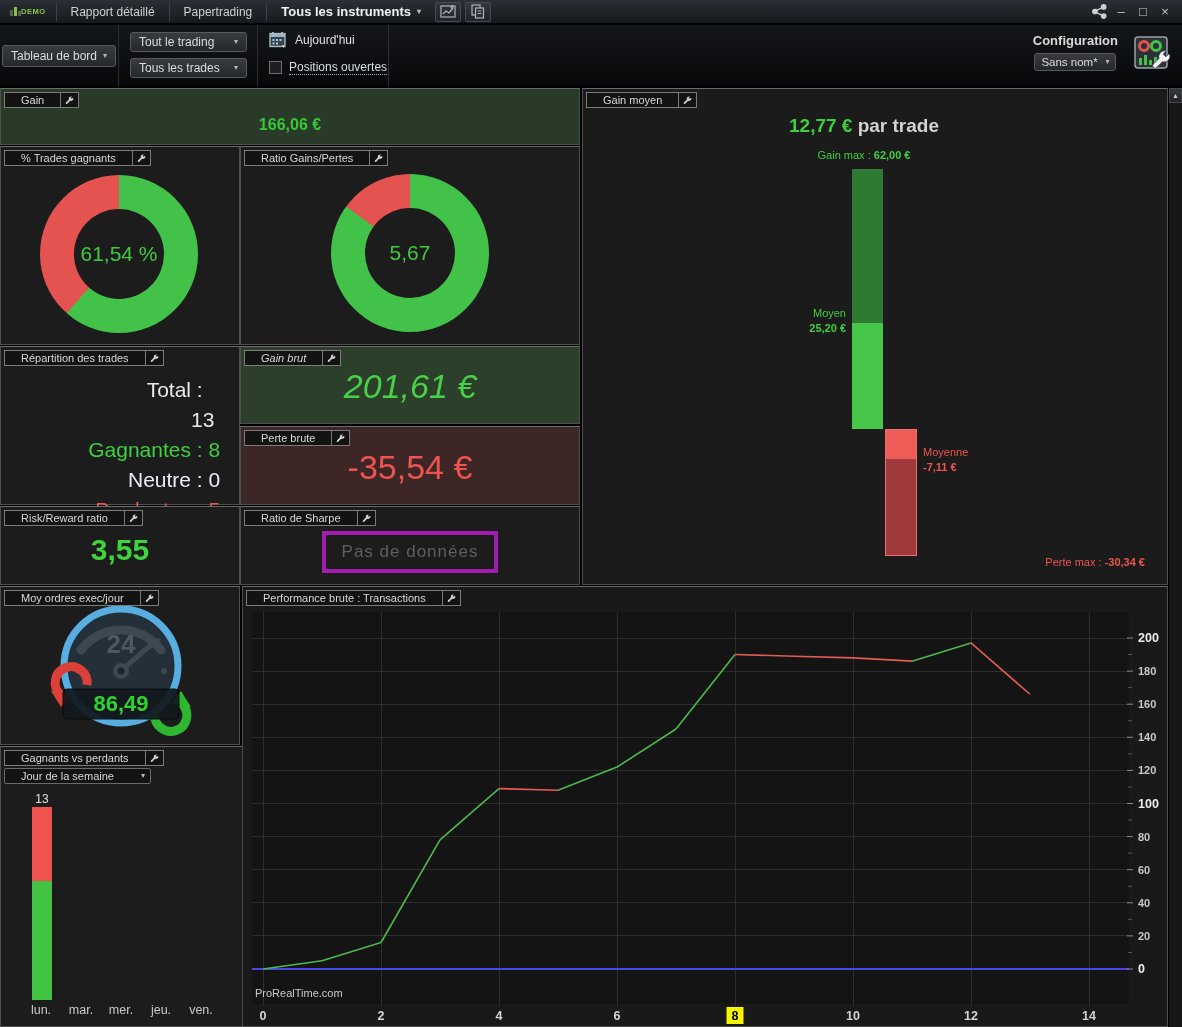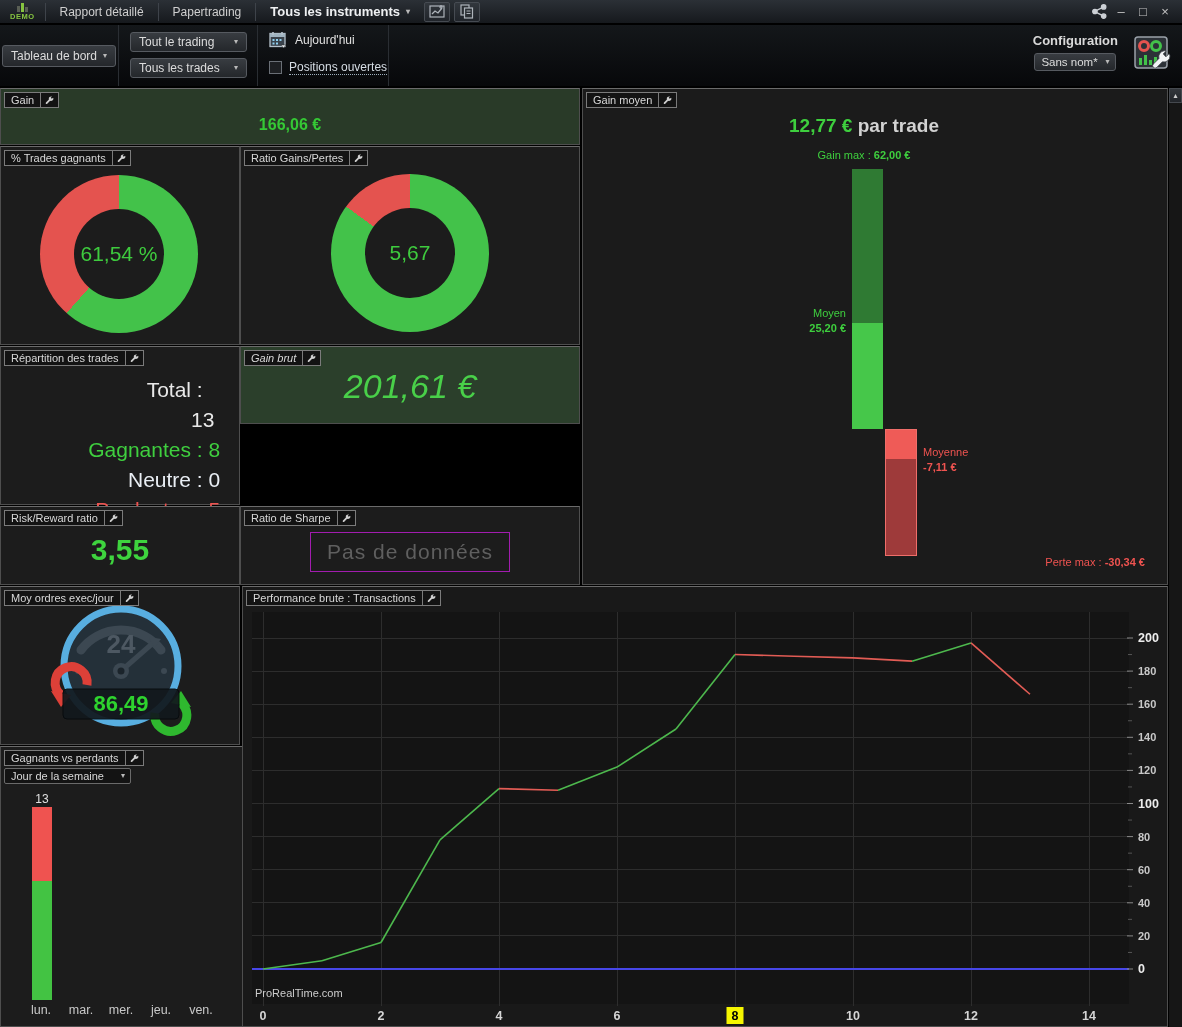--- a/index.html
+++ b/index.html
@@ -13,21 +13,21 @@
   .titlebar {
     position:absolute; left:0; top:0; width:1182px; height:24px;
     background:linear-gradient(#2b3036,#16191d);
     border-bottom:1px solid #000;
     display:flex; align-items:center; font-size:12px;
   }
   .tb-sep { width:1px; height:18px; background:#3e434a; margin:0 2px; }
   .tb-item { padding:0 12px; height:24px; display:flex; align-items:center; color:#cfcfcf; cursor:default; }
   .tb-bold { font-weight:bold; color:#eef0f2; font-size:13px; }
   .caret { font-size:8px; color:#b9b9b9; margin-left:6px; line-height:1; }
-  .demo-logo { display:flex; flex-direction:column; align-items:center; padding:0 8px 0 10px; }
+  .demo-logo { display:flex; flex-direction:row; align-items:center; padding:0 8px 0 10px; }
   .demo-candles { display:flex; align-items:flex-end; gap:1px; height:9px; }
   .demo-candles i { display:block; width:3px; }
   .demo-text { font-size:7.5px; font-weight:bold; color:#86c440; letter-spacing:.5px; }
   .tb-iconbtn { width:26px; height:20px; margin:0 2px; display:flex; align-items:center; justify-content:center;
     border:1px solid #464b52; border-radius:2px; background:linear-gradient(#32373d,#20242a); }
   .win-ctrls { margin-left:auto; display:flex; align-items:center; gap:4px; padding-right:8px; }
   .win-btn { width:18px; height:18px; display:flex; align-items:center; justify-content:center; color:#c3c3c3; font-size:13px; }
   
   .toolbar {
     position:absolute; left:0; top:25px; width:1182px; height:61px;
@@ -41,29 +41,29 @@
   }
   .chk { width:13px; height:13px; background:#1d1f22; border:1px solid #6a6f76; display:inline-block; }
   .dotted-u { border-bottom:1px dotted #9fb0bd; color:#d6dde4; }
   .cfg-label { font-weight:bold; color:#d9d9d9; font-size:13px; }
   
   .panel { position:absolute; background:#1c1c1c; border:1px solid #4e4e4e; border-top-color:#6b6b6b; }
   .chip {
     position:absolute; left:3px; top:3px; display:inline-flex; align-items:stretch;
     background:#131313; border:1px solid #7b7b7b; font-size:11px; color:#d8d8d8; z-index:5;
   }
-  .chip-label { padding:1px 6px; display:flex; align-items:center; white-space:nowrap; }
+  .chip-label { padding:1px 16px; display:flex; align-items:center; white-space:nowrap; }
   .chip-wrench { border-left:1px solid #7b7b7b; padding:0 4px; display:flex; align-items:center; }
   .donut { position:absolute; border-radius:50%;text-align:center; }
   .donut-hole { position:absolute; inset:34px; border-radius:50%; background:#1c1c1c;
     display:flex; align-items:center; justify-content:center; font-size:21px; }
   .big-center { position:absolute; left:0; right:0; text-align:center; }
   .rep-row { display:grid; grid-template-columns:1fr 38px; font-size:21px; line-height:30px; }
   .rep-label { text-align:right; }
-  .empty-box { border:1px solid #a21caf; color:#5f5f5f; font-size:21px; padding:7px 16px; letter-spacing:1px; }
+  .empty-box { border:4px solid #a21caf; color:#5f5f5f; font-size:17px; padding:7px 16px; letter-spacing:1px; }
   .gm-label { position:absolute; font-size:11px; line-height:15px; }
   .scrollbar { position:absolute; left:1168px; top:88px; width:14px; height:939px; background:#161616; border-left:1px solid #000; }
   .sb-btn { height:15px; background:linear-gradient(#33373c,#22252a); border:1px solid #45494f;
     display:flex; align-items:center; justify-content:center; font-size:8px; color:#cfcfcf; }
   svg text { font-family:"Liberation Sans", sans-serif; }
 </style>
 </head>
 <body>
 
 <div id="app">
@@ -298,20 +298,31 @@
   <div class="panel" style="left:240px;top:346px;width:340px;height:78px;background:#2b3f2b;font-style:italic;">
     <div class="chip">
         <span class="chip-label">Gain brut</span>
         <span class="chip-wrench">
           <svg width="9" height="9" viewBox="0 0 16 16">
             <path fill="#cfcfcf" d="M15 4.6a4.2 4.2 0 0 1-5.8 3.9L4 13.7a1.6 1.6 0 0 1-2.3-2.3L6.9 6.2A4.2 4.2 0 0 1 12.4 1L10.2 3.2l1.9 1.9 2.2-2.2c.4.5.7 1.1.7 1.7z"></path>
           </svg>
         </span>
       </div>
     <div class="big-center" style="top:20px;font-size:34px;color:#49d049;">201,61 €</div>
+  </div>
+  <div class="panel" style="left:240px;top:426px;width:340px;height:79px;background:#3d2626;">
+    <div class="chip">
+        <span class="chip-label">Perte brute</span>
+        <span class="chip-wrench">
+          <svg width="9" height="9" viewBox="0 0 16 16">
+            <path fill="#cfcfcf" d="M15 4.6a4.2 4.2 0 0 1-5.8 3.9L4 13.7a1.6 1.6 0 0 1-2.3-2.3L6.9 6.2A4.2 4.2 0 0 1 12.4 1L10.2 3.2l1.9 1.9 2.2-2.2c.4.5.7 1.1.7 1.7z"></path>
+          </svg>
+        </span>
+      </div>
+    <div class="big-center" style="top:21px;font-size:34px;color:#ef5350;">-35,54 €</div>
   </div>
 
   <div class="panel" style="left:0;top:506px;width:240px;height:79px;">
     <div class="chip">
         <span class="chip-label">Risk/Reward ratio</span>
         <span class="chip-wrench">
           <svg width="9" height="9" viewBox="0 0 16 16">
             <path fill="#cfcfcf" d="M15 4.6a4.2 4.2 0 0 1-5.8 3.9L4 13.7a1.6 1.6 0 0 1-2.3-2.3L6.9 6.2A4.2 4.2 0 0 1 12.4 1L10.2 3.2l1.9 1.9 2.2-2.2c.4.5.7 1.1.7 1.7z"></path>
           </svg>
         </span>

